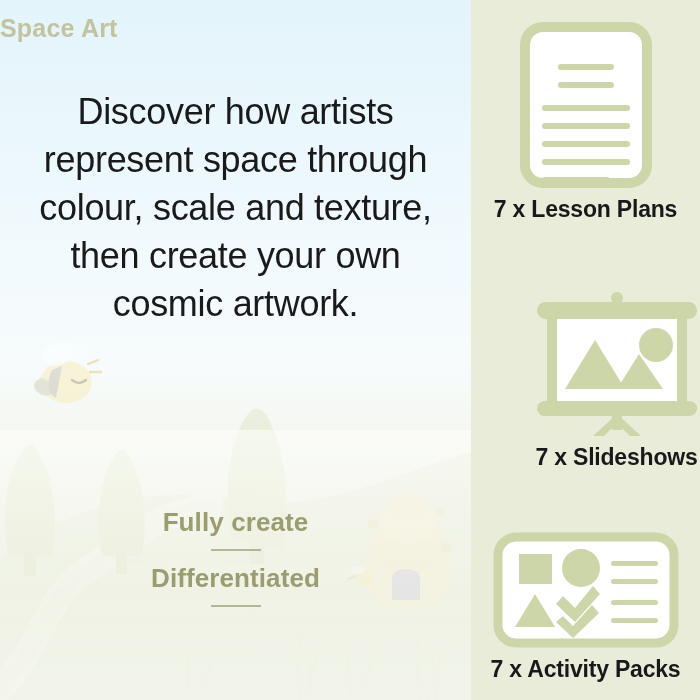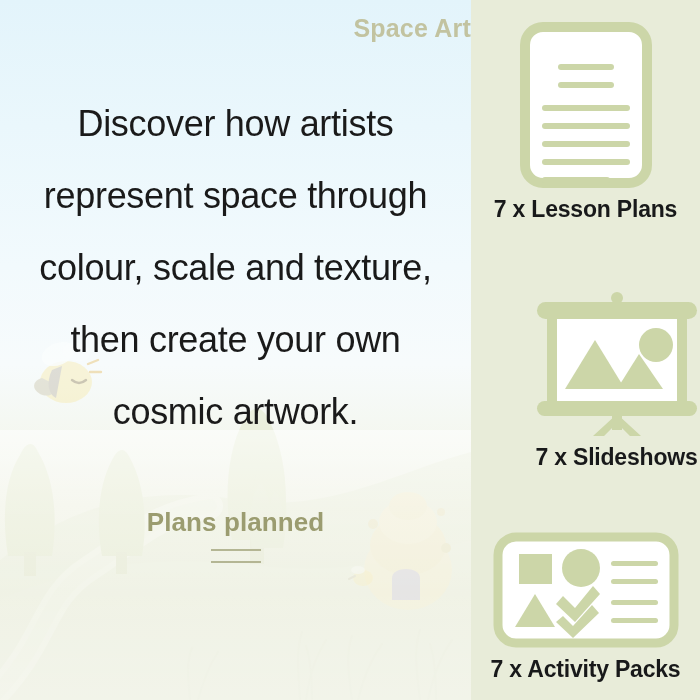--- a/index.html
+++ b/index.html
@@ -33,30 +33,30 @@
     position:absolute;left:0;top:0;width:471px;height:700px;
     pointer-events:none;
   }
   .left-content{
     position:relative;z-index:3;
     width:471px;height:700px;
   }
 
   .kicker{
     position:absolute;top:14px;left:0;width:471px;
-    text-align:right;
+    text-align:left;
     font-size:25px;font-weight:bold;
     letter-spacing:.2px;
     color:#c2c3a0;
   }
 
   .headline{
     position:absolute;top:88px;left:14px;width:443px;
     text-align:center;
-    font-size:36px;line-height:72px;
+    font-size:36px;line-height:48px;
     font-weight:400;
     color:#1a1a1a;
     letter-spacing:-.3px;
   }
 
   .features{
     position:absolute;top:505px;left:0;width:471px;
     text-align:center;
   }
   .feature{
@@ -190,22 +190,23 @@
 
       <rect x="0" y="430" width="471" height="270" fill="url(#fade)"></rect>
     </svg>
 
     <div class="left-content">
       <div class="kicker">Space Art</div>
 
       <div class="headline">Discover how artists represent space through colour, scale and texture, then create your own cosmic artwork.</div>
 
       <div class="features">
-        <div class="feature">Plans planned</div>
+        <div class="feature">Fully create</div>
         <div class="feature-sep"></div>
+        <div class="feature">Differentiated</div>
         <div class="feature-sep"></div>
       </div>
     </div>
   </div>
 
   <div class="right-panel">
 
     <div class="item item-1">
       <div class="icon-wrap">
         <svg width="132" height="166" viewBox="0 0 132 166">

